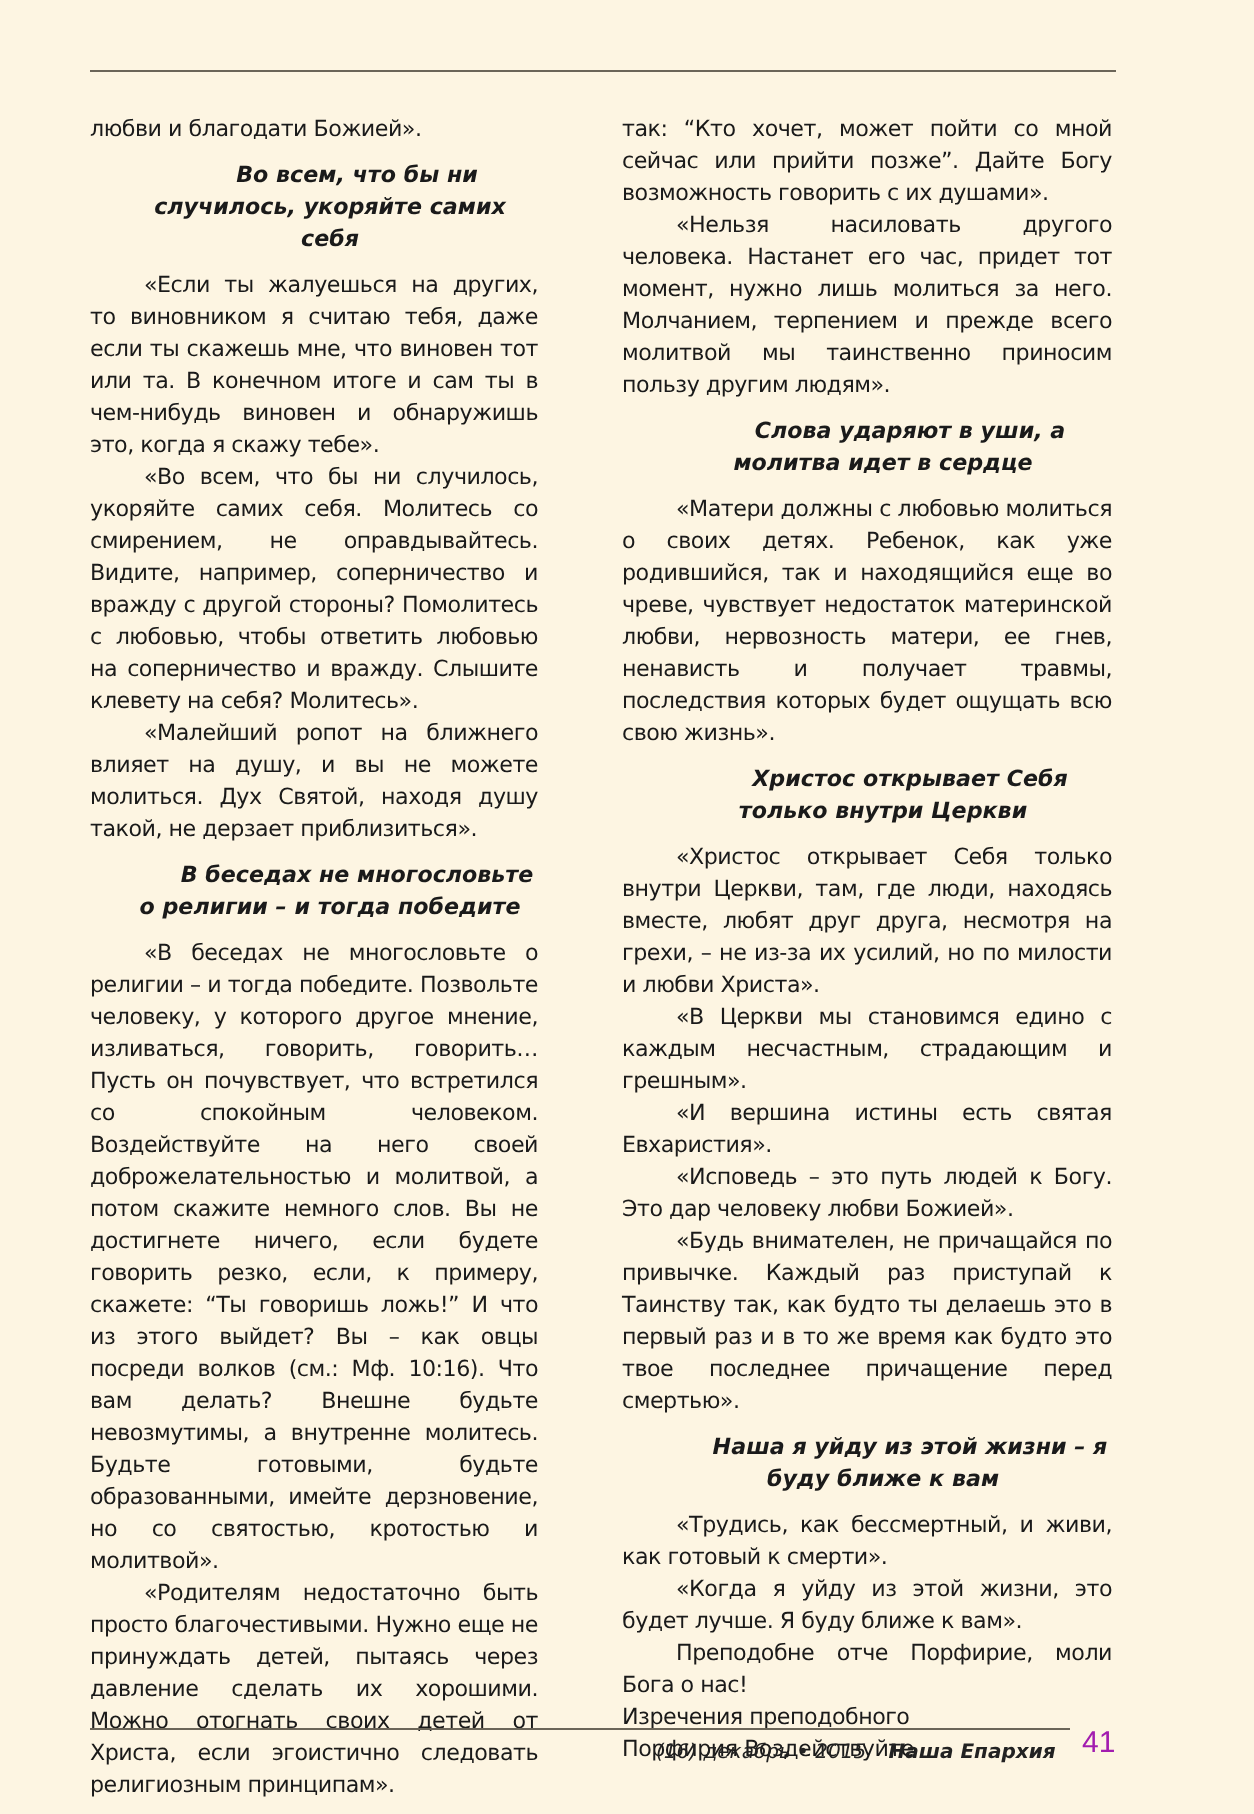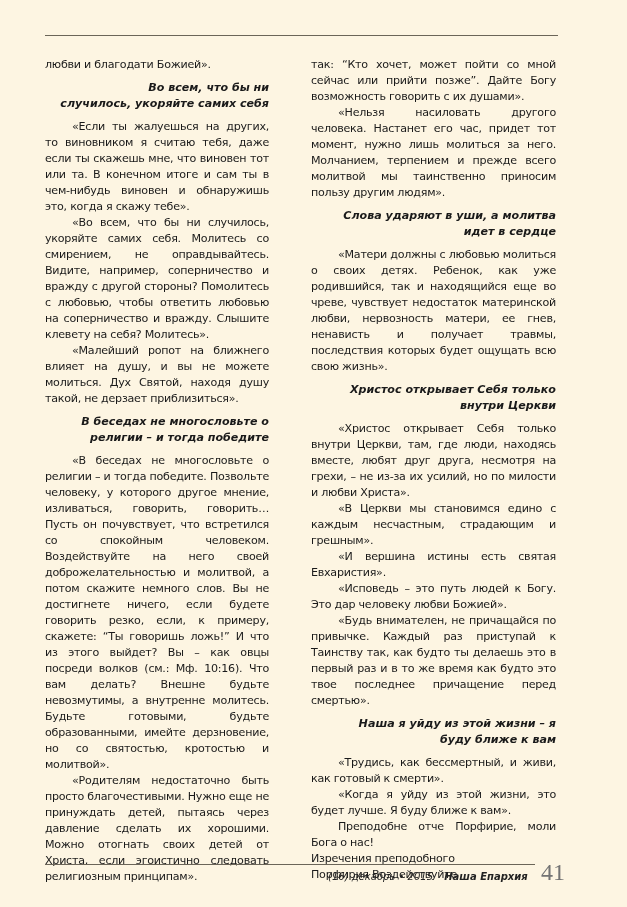--- a/index.html
+++ b/index.html
@@ -21,36 +21,36 @@
   .col {
     position: absolute; top: 57px;
     font-size: 11.1px; line-height: 16px;
     letter-spacing: -0.25px;
   }
   .col-left { left: 45px; width: 224px; }
   .col-right { left: 311px; width: 245px; }
   .p { margin: 0; text-align: justify; text-indent: 27px; }
   .p.noindent { text-indent: 0; }
   .h {
-    margin: 7px 0 7px 4px; font-weight: bold; font-style: italic;
-    text-indent: 27px; text-align: right; letter-spacing: 0;
+    margin: 7px 0 7px 16px; font-weight: bold; font-style: italic;
+    text-indent: 27px; text-align: center; letter-spacing: 0;
   }
   .sig { margin: 0; text-align: left; }
   .footer {
     position: absolute; top: 870px; left: 328px;
     font-size: 10px; line-height: 14px; color: #222;
     white-space: nowrap;
     font-style: italic;
   }
   .footer .date { margin-right: 8px; }
   .footer .mag { font-weight: bold; }
   .page-num {
     position: absolute; top: 861px; left: 541px;
-    font-size: 24px; line-height: 22px; color: #737373;
-    font-family: Liberation Serif, serif;
+    font-size: 15px; line-height: 22px; color: #a21caf;
+    font-family: Liberation Sans, sans-serif;
   }
 </style>
 </head>
 <body>
 
 <div class="rule-top"></div>
 
 <div class="col col-left">
   <p class="p noindent">любви и благодати Божией».</p>
   <p class="h">Во всем, что бы ни случилось, укоряйте самих себя</p>

